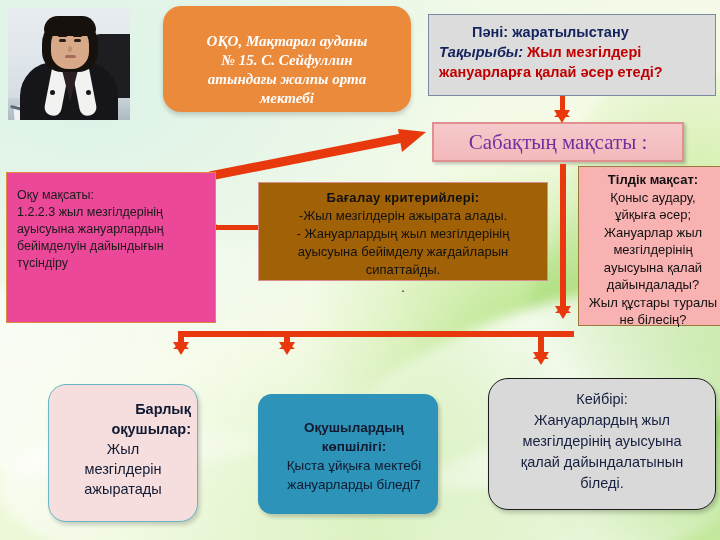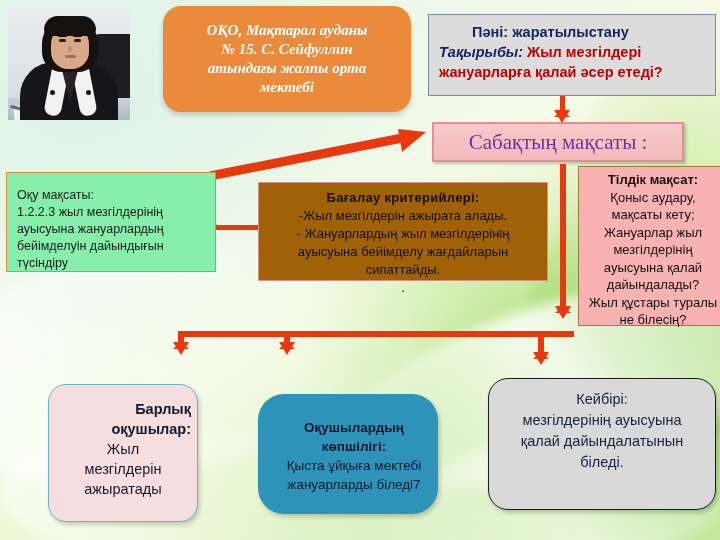--- a/index.html
+++ b/index.html
@@ -86,21 +86,21 @@
 
   #title-box {
     left: 163px; top: 6px; width: 248px; height: 106px;
     background: #ec8a3c;
     border-radius: 18px;
     box-shadow: 0 3px 5px rgba(0,0,0,.18);
     color: #fff;
     font-family: "Liberation Serif", serif;
     font-style: italic; font-weight: bold;
     font-size: 15px; line-height: 19px;
-    display: flex; align-items: center; justify-content: center;
+    display: flex; align-items: flex-end; justify-content: center;
     padding: 4px 10px;
   }
 
   #subject-box {
     left: 428px; top: 14px; width: 288px; height: 82px;
     background: #dcdcdc;
     border: 1px solid #7a8aa0;
     padding: 7px 8px 0 10px;
     text-align: left;
     font-size: 14.5px; line-height: 20px; font-weight: bold;
@@ -114,22 +114,22 @@
     background: linear-gradient(180deg,#f6c9ca 0%, #f3b9bb 100%);
     border: 2px solid #e28f92;
     box-shadow: 2px 2px 3px rgba(0,0,0,.22);
     color: #7030a0;
     font-family: "Liberation Serif", serif;
     font-size: 21px;
     display: flex; align-items: center; justify-content: center;
   }
 
   #learning-box {
-    left: 6px; top: 172px; width: 210px; height: 100px;
-    background: #86efac;
+    left: 6px; top: 172px; width: 210px; height: 151px;
+    background: #ec4899;
     border: 1px solid #e08a3c;
     text-align: left;
     padding: 14px 6px 0 10px;
     font-size: 12.5px; line-height: 17px; color: #1a1a1a;
   }
 
   #criteria-box {
     left: 258px; top: 182px; width: 290px; height: 99px;
     background: #a16207;
     border: 1px solid #d98d8d;
@@ -154,21 +154,21 @@
     border-radius: 18px;
     box-shadow: 2px 3px 4px rgba(0,0,0,.18);
     padding: 14px 6px 0 6px;
     font-size: 14.5px; line-height: 20px; color: #101a33;
   }
   #all-box .ttl { font-weight: bold; text-align: right; }
 
   #most-box {
     left: 258px; top: 394px; width: 180px; height: 120px;
     background: #2d93b8;
-    border-radius: 26px;
+    border-radius: 14px;
     box-shadow: 2px 3px 4px rgba(0,0,0,.2);
     padding: 24px 8px 0 20px;
     font-size: 13.5px; line-height: 19px; color: #111a30;
   }
   #most-box .ttl { font-weight: bold; }
 
   #some-box {
     left: 488px; top: 378px; width: 228px; height: 132px;
     background: #d9d9d9;
     border: 1.5px solid #1b1b1b;
@@ -299,21 +299,21 @@
     <div>-Жыл мезгілдерін ажырата алады.</div>
     <div>- Жануарлардың жыл мезгілдерінің</div>
     <div>ауысуына бейімделу жағдайларын</div>
     <div>сипаттайды.</div>
     <div>.</div>
   </div>
 
   <div id="lang-box" class="box">
     <div class="ttl">Тілдік  мақсат:</div>
     <div>Қоныс аудару,</div>
-    <div>мақсаты кету;</div>
+    <div>ұйқыға әсер;</div>
     <div>Жануарлар жыл</div>
     <div>мезгілдерінің</div>
     <div>ауысуына қалай</div>
     <div>дайындалады?</div>
     <div>Жыл құстары туралы</div>
     <div>не білесің?</div>
   </div>
 
   <div id="all-box" class="box">
     <div class="ttl">Барлық</div>
@@ -325,18 +325,19 @@
 
   <div id="most-box" class="box">
     <div class="ttl">Оқушылардың</div>
     <div class="ttl">көпшілігі:</div>
     <div>Қыста ұйқыға мектебі</div>
     <div>жануарларды біледі7</div>
   </div>
 
   <div id="some-box" class="box">
     <div class="ttl">Кейбірі:</div>
+    <div>Жануарлардың жыл</div>
     <div>мезгілдерінің ауысуына</div>
     <div>қалай дайындалатынын</div>
     <div>біледі.</div>
   </div>
 
 </div>
 
 </body></html>

